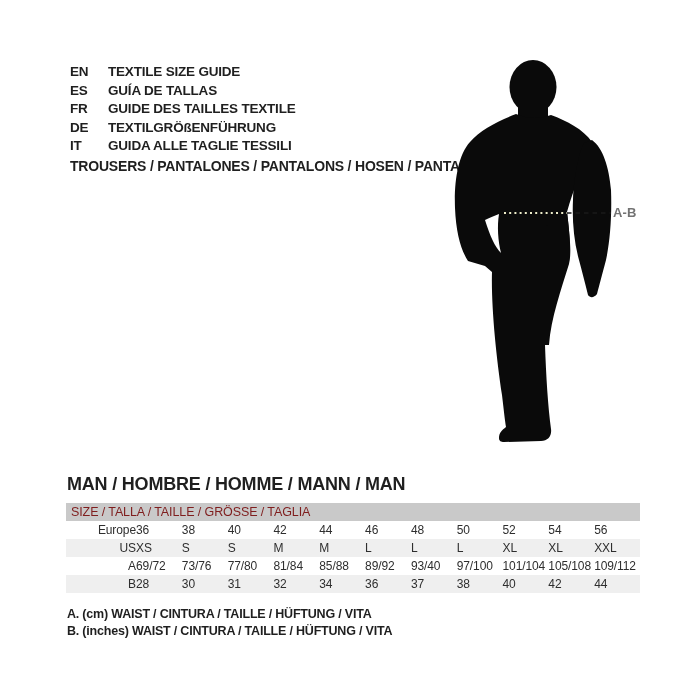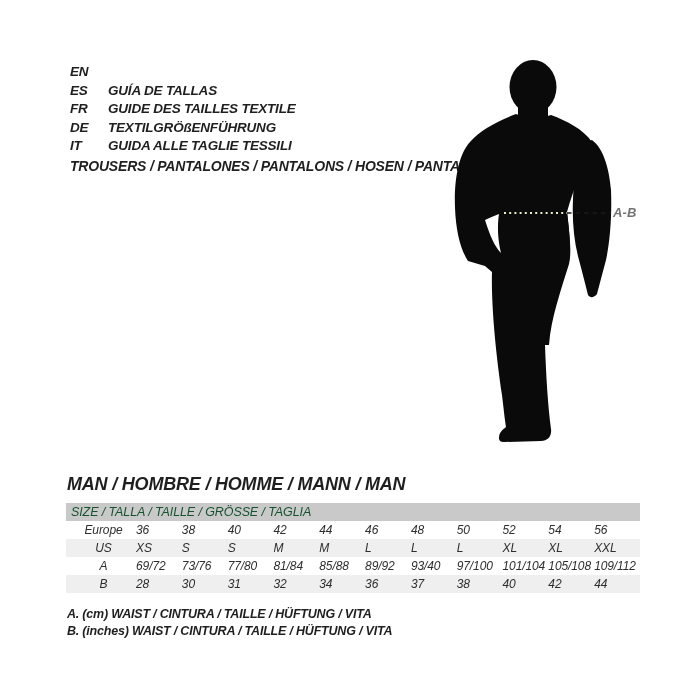--- a/index.html
+++ b/index.html
@@ -1,18 +1,18 @@
 <!DOCTYPE html>
 <html><head>
 <meta charset="utf-8">
 <style>
   html,body{margin:0;padding:0;background:#fff;}
   .canvas{
     position:relative;width:700px;height:700px;background:#ffffff;
-    font-family:"Liberation Sans",sans-serif;color:#1f1f1f;overflow:hidden;font-style:italic;
+    font-family:"Liberation Sans",sans-serif;color:#1f1f1f;overflow:hidden;
   }
   
   .lang-block{position:absolute;left:70px;top:63px;}
   .lang-row{display:flex;line-height:18.6px;font-size:13.5px;font-weight:600;letter-spacing:-0.2px;}
   .lang-code{width:38px;flex:0 0 38px;}
   .lang-label{white-space:nowrap;}
   
   .garment-title{position:absolute;left:70px;top:158px;font-size:14px;font-weight:700;letter-spacing:-0.2px;white-space:nowrap;}
   
   .figure-wrap{position:absolute;left:440px;top:50px;width:200px;height:400px;}
@@ -22,38 +22,39 @@
   .section-title{position:absolute;left:67px;top:474px;font-size:18px;font-weight:700;letter-spacing:-0.2px;white-space:nowrap;}
   
   .size-table{
     position:absolute;left:66px;top:503px;width:574px;
     border-collapse:collapse;table-layout:fixed;
     font-size:12px;color:#2e2e2e;letter-spacing:-0.1px;
   }
   .size-table th,.size-table td{padding:0;height:18px;font-weight:400;vertical-align:middle;}
   .size-table thead th{
     background:#c9c9c9;text-align:left;padding-left:5px;
-    font-size:12.5px;color:#14532d;
+    font-size:12.5px;color:#7f1d1d;
   }
-  .size-table tbody th{text-align:center;padding-left:5px;}
+  .size-table tbody th{text-align:right;padding-left:5px;}
   .size-table tbody td{text-align:left;}
   .size-table tbody tr:nth-child(even){background:#efefef;}
   .size-table tbody tr:nth-child(odd){background:#ffffff;}
   
   .notes{position:absolute;left:67px;top:606px;font-size:12.5px;font-weight:600;letter-spacing:-0.2px;line-height:17.4px;color:#1f1f1f;}
   .note-line{white-space:nowrap;}
 </style>
 </head>
 <body>
 
 <div class="canvas">
 
   <div class="lang-block">
     <div class="lang-row">
       <span class="lang-code">EN</span>
+      <span class="lang-label">TEXTILE SIZE GUIDE</span>
     </div>
     <div class="lang-row">
       <span class="lang-code">ES</span>
       <span class="lang-label">GUÍA DE TALLAS</span>
     </div>
     <div class="lang-row">
       <span class="lang-code">FR</span>
       <span class="lang-label">GUIDE DES TAILLES TEXTILE</span>
     </div>
     <div class="lang-row">

